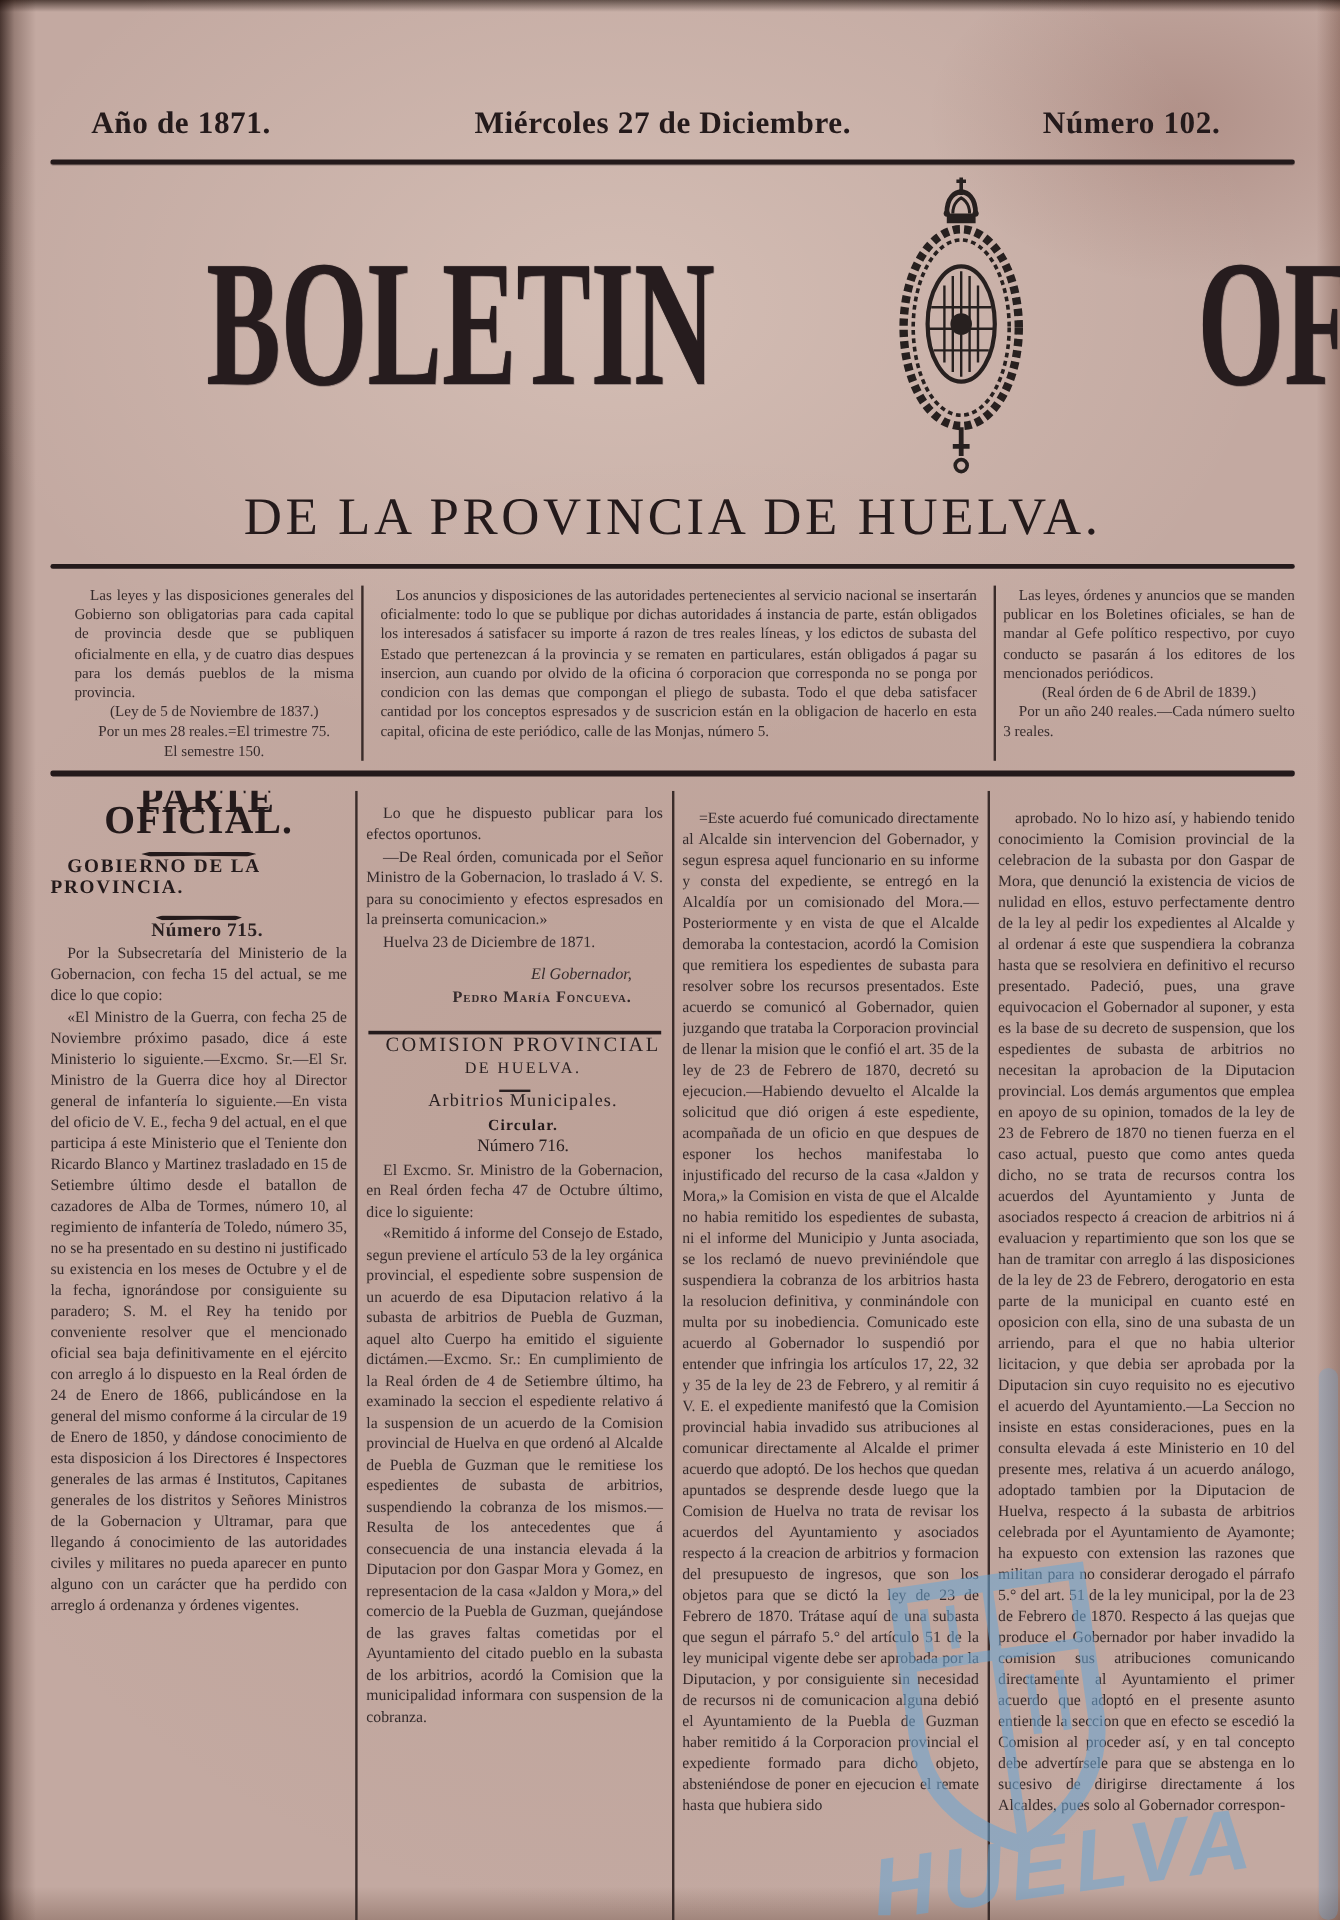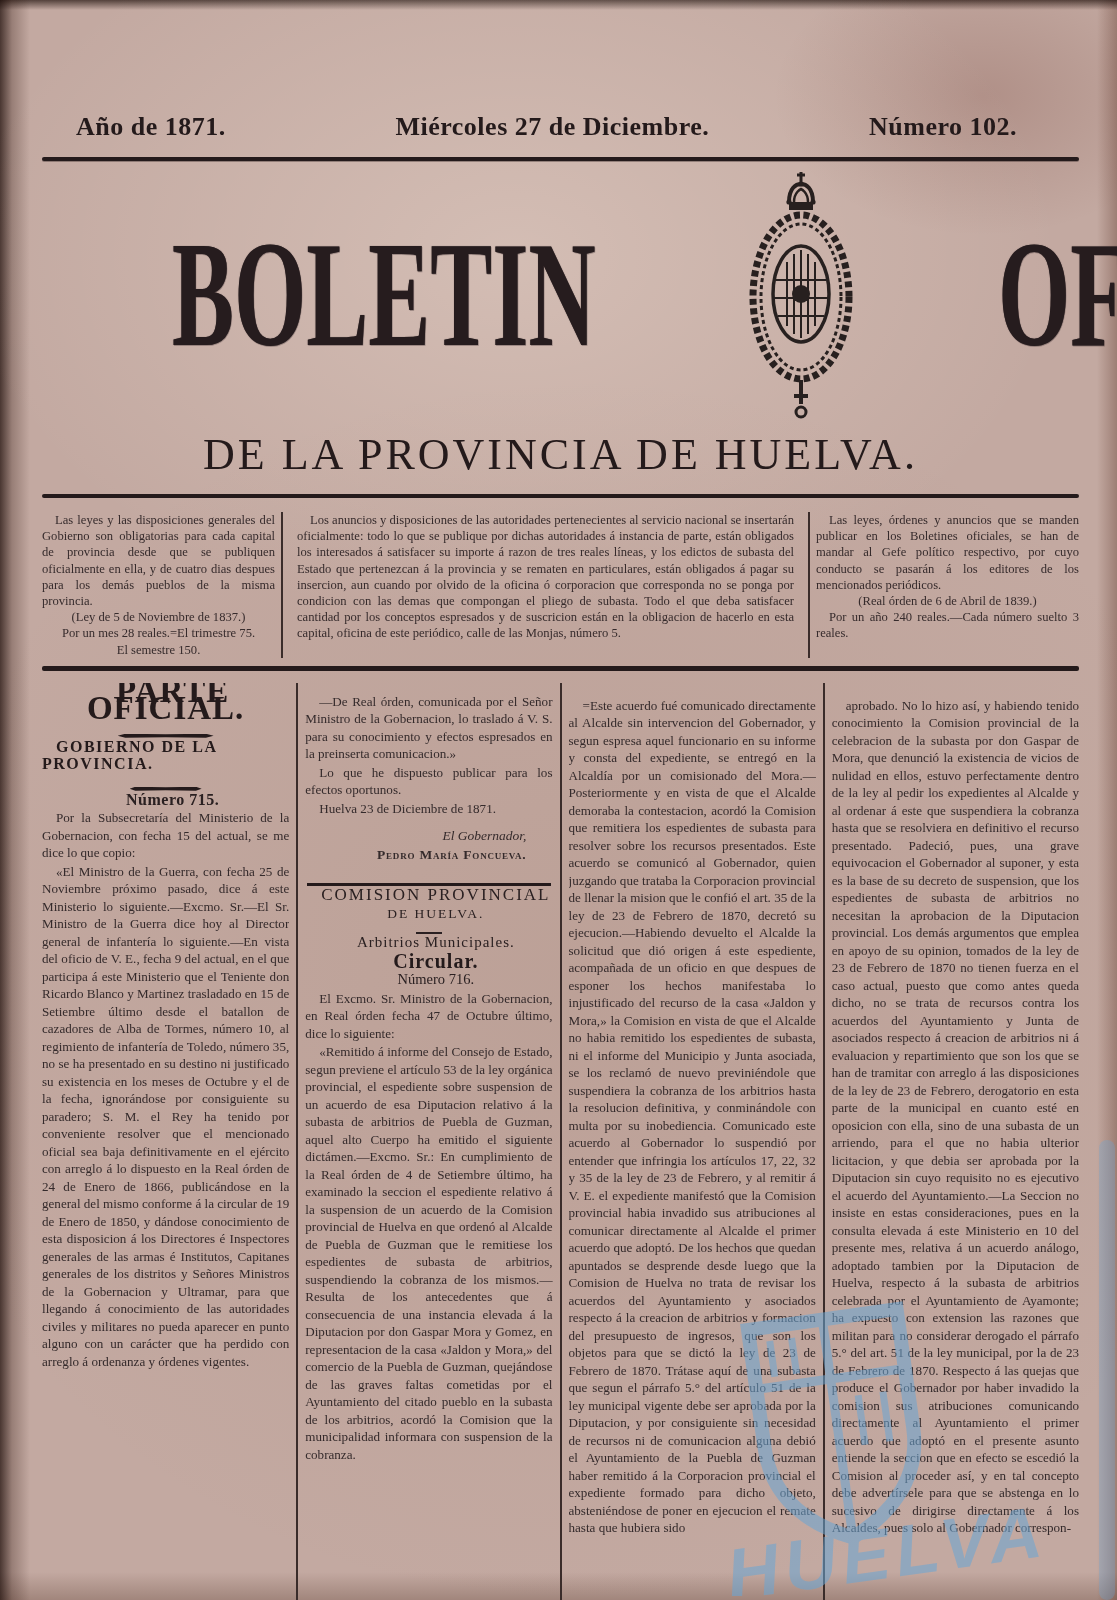--- a/index.html
+++ b/index.html
@@ -23,21 +23,21 @@
   .inner{position:relative;padding:0 38px 0 42px;}
 
   
   .dateline{
     display:flex;justify-content:space-between;align-items:baseline;
     padding-top:88px;
     font-weight:bold;font-size:26px;color:#241a1b;
     letter-spacing:0.5px;
   }
   .dateline .dl-year{margin-left:34px;}
-  .dateline .dl-date{margin-left:10px;margin-top:24px;}
+  .dateline .dl-date{margin-left:10px;}
   .dateline .dl-num{margin-right:62px;}
 
   
   .rule{background:#241a1b;border-radius:2px;}
   .rule-1{height:4px;margin-top:15px;box-shadow:0 1px 0 rgba(36,26,27,.35);}
   .rule-2{height:4px;margin-top:14px;}
   .rule-3{height:5px;margin-top:2px;}
 
   
   .masthead{
@@ -59,20 +59,21 @@
     text-align:center;margin-top:16px;
     font-weight:normal;font-size:44px;letter-spacing:3px;
     color:#241a1b;white-space:nowrap;
   }
 
   
   .notices{
     display:flex;margin-top:6px;padding:8px 0 6px 0;
     font-size:12.6px;line-height:16.2px;text-align:justify;
     color:#362b2c;
+    margin-left:20px;
   }
   .notices p{margin:0;text-indent:13px;}
   .notice-cite{text-align:center;text-indent:0 !important;}
   .n-left{flex:0 0 233px;}
   .n-center{flex:0 0 497px;padding:0 8px;}
   .n-right{flex:1 1 auto;}
   .vdiv{flex:0 0 2px;background:#3a2c2a;margin:0 6px;}
 
   
   .main-cols{
@@ -102,21 +103,21 @@
     margin:24px 0 18px 0;text-indent:0;letter-spacing:.5px;
   }
   .sig-block{text-align:right;padding-right:26px;margin-top:10px;}
   .sig-role{font-style:italic;font-size:13.5px;text-indent:0 !important;text-align:right;}
   .sig-name{font-variant:small-caps;font-size:13.5px;letter-spacing:.8px;text-indent:0 !important;text-align:right;font-weight:600;}
   .col-rule{height:3px;background:#241a1b;margin:20px 2px 0 2px;}
   .h-org1{font-size:17px;letter-spacing:2px;text-align:center;margin-top:20px;text-indent:0;color:#2a2021;}
   .h-org2{font-size:13.5px;letter-spacing:2px;text-align:center;margin-top:18px;text-indent:0;color:#2a2021;}
   .mini-dash{width:26px;height:2px;background:#2a2021;margin:10px auto 0 auto;}
   .h-italic{font-size:15px;text-align:center;margin-top:20px;text-indent:0;letter-spacing:1px;color:#2a2021;}
-  .h-bold{font-weight:bold;font-size:20px;text-align:center;margin-top:18px;text-indent:0;letter-spacing:1px;color:#241a1b;}
+  .h-bold{font-weight:bold;font-size:13px;text-align:center;margin-top:18px;text-indent:0;letter-spacing:1px;color:#241a1b;}
   .h-numero2{font-size:14.5px;text-align:center;margin:18px 0 14px 0;text-indent:0;color:#2a2021;} .gap10{height:10px;} .gap14{height:14px;}
 
   
   .watermark{
     position:absolute;left:618px;top:1296px;width:480px;height:300px;
     pointer-events:none;opacity:.55;
   }
   .wm-edge{
     position:absolute;right:2px;top:1140px;width:16px;height:460px;
     background:#6aa6d4;opacity:.32;border-radius:8px;
@@ -208,22 +209,22 @@
         <div class="swell-rule small"></div>
         <p class="h-numero">Número 715.</p>
         <p>Por la Subsecretaría del Ministerio de la Gobernacion, con fecha 15 del actual, se me dice lo que copio:</p>
         <p>«El Ministro de la Guerra, con fecha 25 de Noviembre próximo pasado, dice á este Ministerio lo siguiente.—Excmo. Sr.—El Sr. Ministro de la Guerra dice hoy al Director general de infantería lo siguiente.—En vista del oficio de V. E., fecha 9 del actual, en el que participa á este Ministerio que el Teniente don Ricardo Blanco y Martinez trasladado en 15 de Setiembre último desde el batallon de cazadores de Alba de Tormes, número 10, al regimiento de infantería de Toledo, número 35, no se ha presentado en su destino ni justificado su existencia en los meses de Octubre y el de la fecha, ignorándose por consiguiente su paradero; S. M. el Rey ha tenido por conveniente resolver que el mencionado oficial sea baja definitivamente en el ejército con arreglo á lo dispuesto en la Real órden de 24 de Enero de 1866, publicándose en la general del mismo conforme á la circular de 19 de Enero de 1850, y dándose conocimiento de esta disposicion á los Directores é Inspectores generales de las armas é Institutos, Capitanes generales de los distritos y Señores Ministros de la Gobernacion y Ultramar, para que llegando á conocimiento de las autoridades civiles y militares no pueda aparecer en punto alguno con un carácter que ha perdido con arreglo á ordenanza y órdenes vigentes.</p>
       </div>
 
       <div class="vdiv2"></div>
 
       <div class="col">
         <div class="gap10"></div>
+        <p>Lo que he dispuesto publicar para los efectos oportunos.</p>
         <p>—De Real órden, comunicada por el Señor Ministro de la Gobernacion, lo traslado á V. S. para su conocimiento y efectos espresados en la preinserta comunicacion.»</p>
-        <p>Lo que he dispuesto publicar para los efectos oportunos.</p>
         <p>Huelva 23 de Diciembre de 1871.</p>
         <div class="sig-block">
           <p class="sig-role">El Gobernador,</p>
           <p class="sig-name">Pedro María Foncueva.</p>
         </div>
         <div class="col-rule"></div>
         <p class="h-org1">COMISION PROVINCIAL</p>
         <p class="h-org2">DE HUELVA.</p>
         <div class="mini-dash"></div>
         <p class="h-italic">Arbitrios Municipales.</p>

